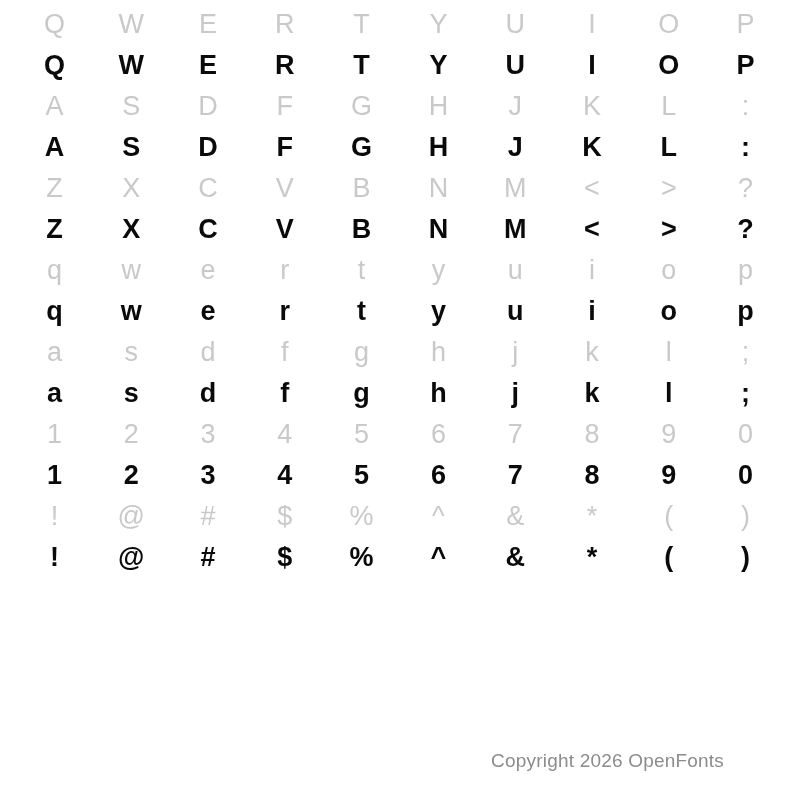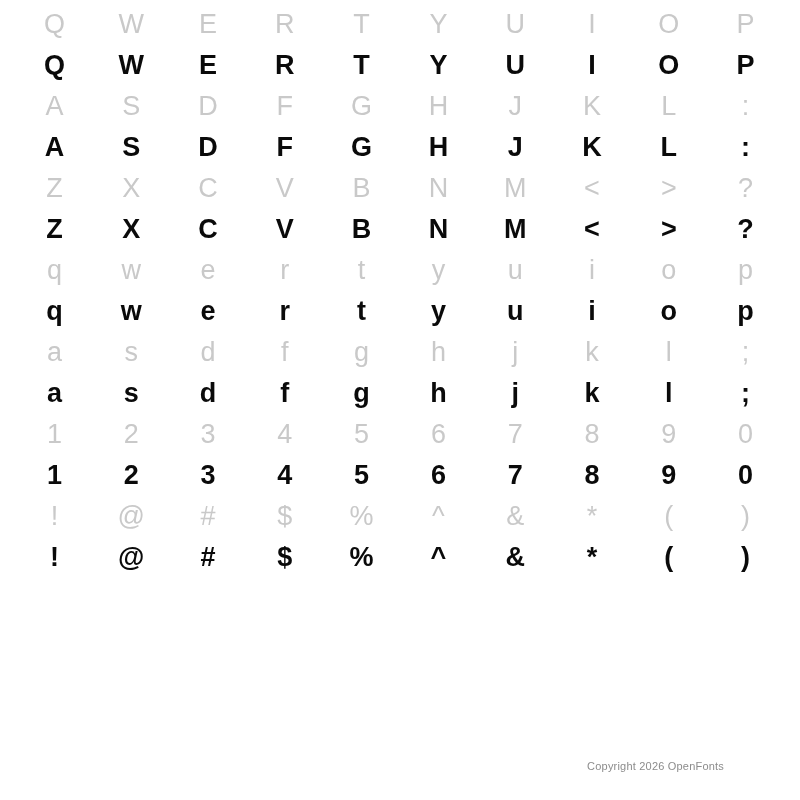--- a/index.html
+++ b/index.html
@@ -54,21 +54,21 @@
     height: 46px;
     display: flex;
     align-items: center;
     justify-content: center;
   }
   .copyright {
     position: absolute;
     right: 76px;
     bottom: 28px;
     color: #8c8c8c;
-    font-size: 11px;
+    font-size: 19px;
     font-weight: 400;
     letter-spacing: 0.2px;
   }
 </style>
 </head>
 <body>
 
 <div id="sheet">
 
   <div class="specimen-grid">

